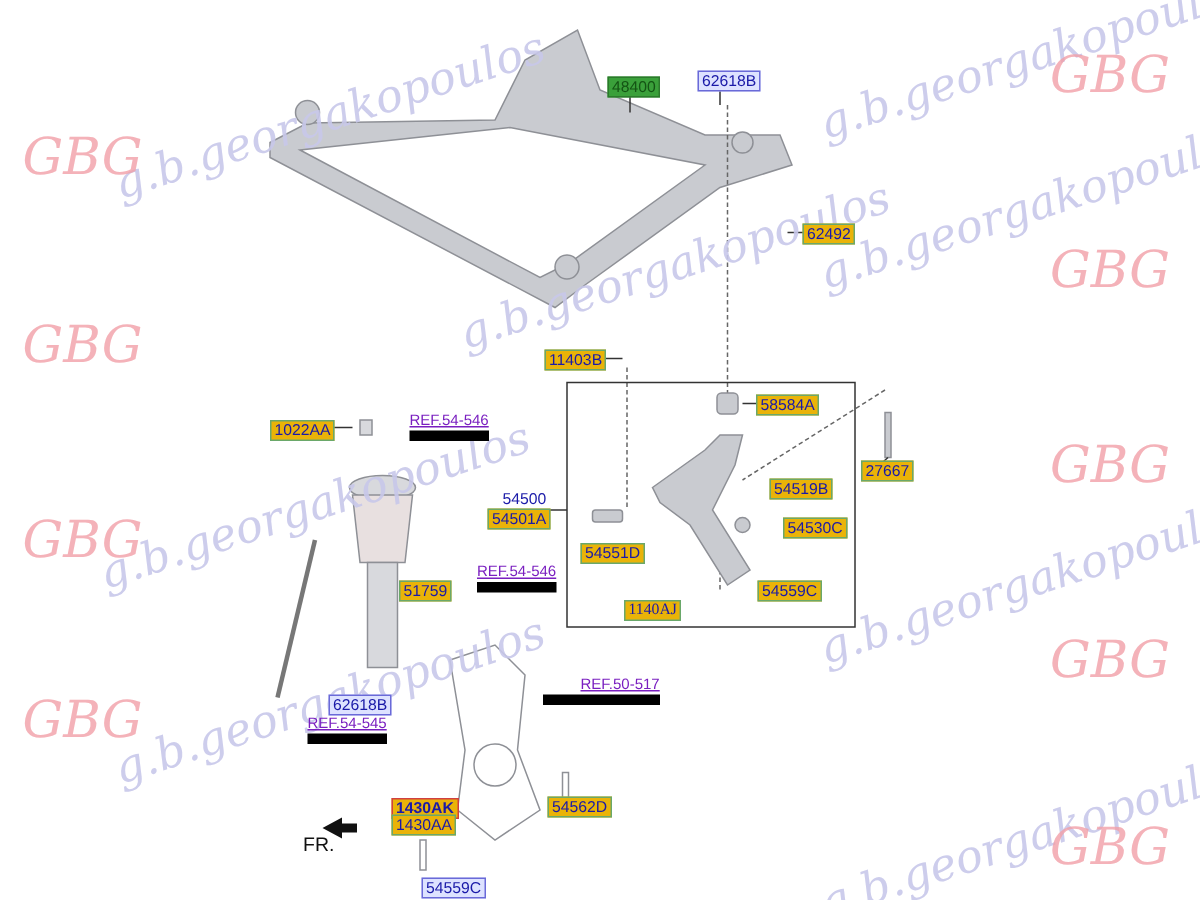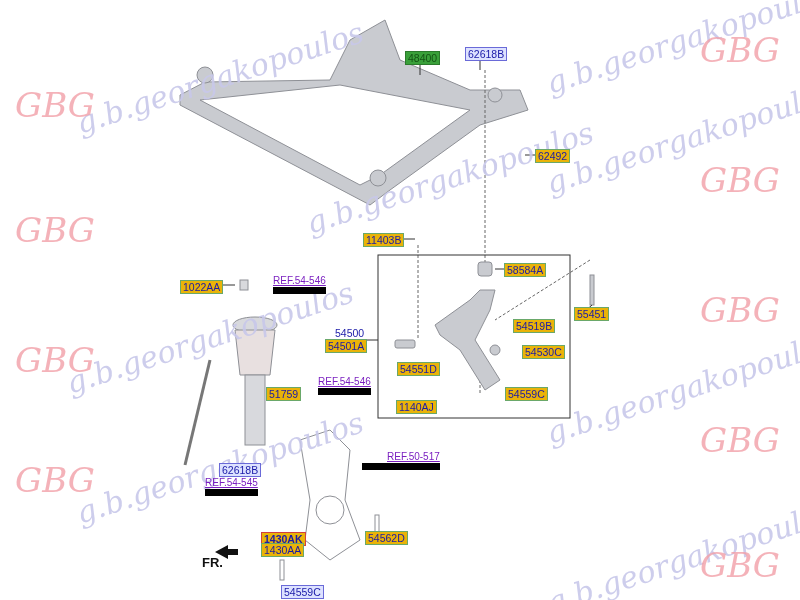--- a/index.html
+++ b/index.html
@@ -6,21 +6,21 @@
   body { width:800px; height:600px; background:#ffffff; position:relative; overflow:hidden;
          font-family:"Liberation Sans", sans-serif; }
   #diagram { position:absolute; left:0; top:0; width:800px; height:600px; }
   .lbl { position:absolute; font-size:10.5px; line-height:12px; padding:0 2px; color:#1a1aa8;
          border:1px solid #6aa86a; background:#eab308; white-space:nowrap; }
   .lbl.green { background:#3aa03a; color:#145414; border-color:#2c7a2c; }
   .lbl.blue { background:#dde2ff; border-color:#6a6ad8; }
   .lbl.red { border-color:#d04040;font-weight:bold; }
   .ref { position:absolute; font-size:10px; line-height:12px; color:#7a1fc0; border-bottom:7px solid #000000;
          white-space:nowrap;text-decoration:underline; }
-  .fr { position:absolute; font-size:13px; font-weight:bold; color:#111;padding-left:10px; }
+  .fr { position:absolute; font-size:13px; font-weight:normal; color:#111;padding-left:10px; }
   .wm { position:absolute; font-family:"DejaVu Serif", serif; font-style:italic; font-size:30px; color:#c8c8ea;
         transform:rotate(-18deg); white-space:nowrap; opacity:0.9; }
   .logo { position:absolute; font-size:34px; color:#f2a0a8; font-family:"DejaVu Serif", serif; font-style:italic; opacity:0.8; }
 </style>
 </head>
 <body>
 
 <svg id="diagram" viewBox="0 0 800 600">
 
   <g fill="#c9cbd0" stroke="#8e9096" stroke-width="1">
@@ -92,32 +92,32 @@
 <div class="logo" style="left:700px;top:160px;">GBG</div>
 <div class="logo" style="left:700px;top:290px;">GBG</div>
 <div class="logo" style="left:700px;top:420px;">GBG</div>
 <div class="logo" style="left:700px;top:545px;">GBG</div>
 
 <div class="lbl green" style="left:405px;top:51px;">48400</div>
 <div class="lbl blue" style="left:465px;top:47px;">62618B</div>
 <div class="lbl" style="left:535px;top:149px;">62492</div>
 <div class="lbl" style="left:363px;top:233px;">11403B</div>
 <div class="lbl" style="left:504px;top:263px;">58584A</div>
-<div class="lbl" style="left:574px;top:307px;">55451</div>
+<div class="lbl" style="left:574px;top:307px;">27667</div>
 <div class="lbl" style="left:180px;top:280px;">1022AA</div>
 <div class="ref" style="left:273px;top:275px;">REF.54-546</div>
 <div class="lbl" style="left:333px;top:327px;border:none;background:transparent;">54500</div>
 <div class="lbl" style="left:325px;top:339px;">54501A</div>
 <div class="lbl" style="left:513px;top:319px;">54519B</div>
 <div class="lbl" style="left:522px;top:345px;">54530C</div>
-<div class="lbl" style="left:397px;top:362px;">54551D</div>
+<div class="lbl" style="left:387px;top:362px;">54551D</div>
 <div class="lbl" style="left:266px;top:387px;">51759</div>
 <div class="ref" style="left:318px;top:376px;">REF.54-546</div>
 <div class="lbl" style="left:505px;top:387px;">54559C</div>
-<div class="lbl" style="left:396px;top:400px;">1140AJ</div>
+<div class="lbl" style="left:416px;top:400px;font-family:Liberation Serif, serif;">1140AJ</div>
 <div class="lbl blue" style="left:219px;top:463px;">62618B</div>
 <div class="ref" style="left:205px;top:477px;">REF.54-545</div>
 <div class="ref" style="left:362px;top:451px;padding-left:25px;">REF.50-517</div>
 <div class="lbl" style="left:365px;top:531px;">54562D</div>
 <div class="lbl red" style="left:261px;top:532px;">1430AK</div>
 <div class="lbl" style="left:261px;top:543px;">1430AA</div>
 <div class="lbl blue" style="left:281px;top:585px;">54559C</div>
 <div class="fr" style="left:192px;top:555px;">FR.</div>
 
 </body></html>

